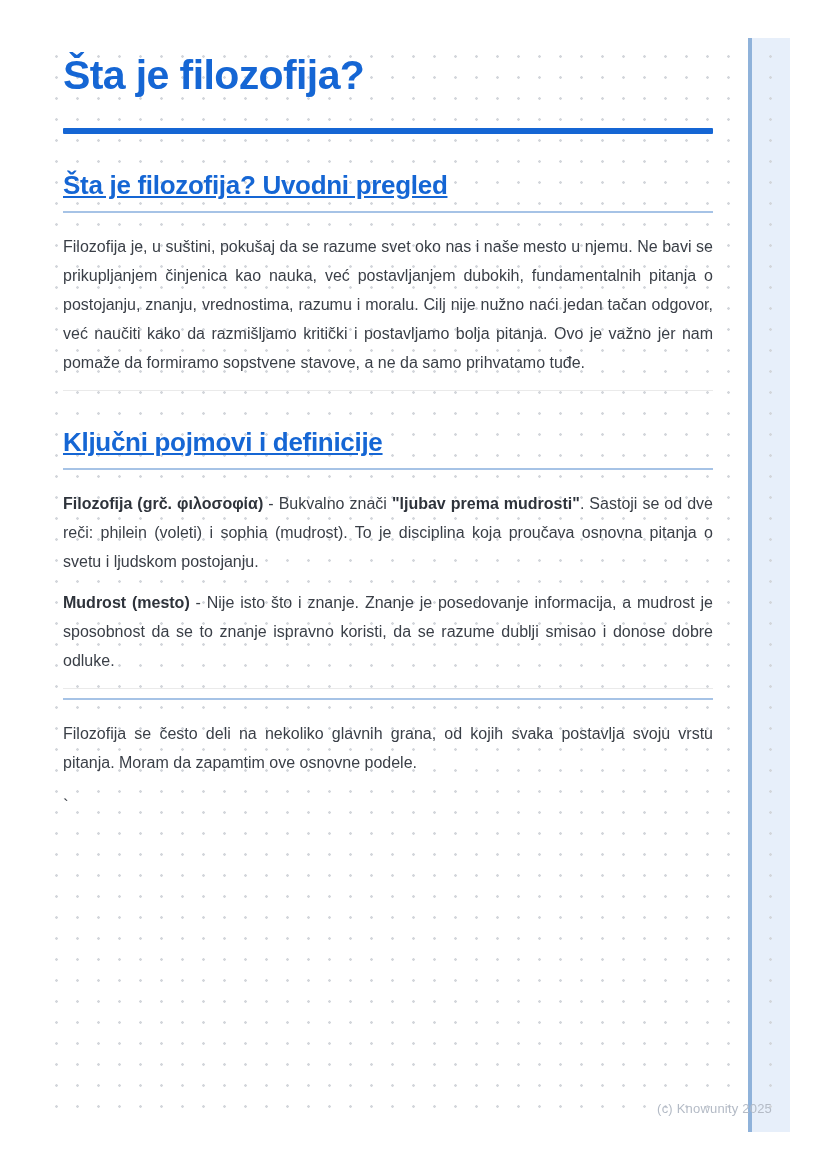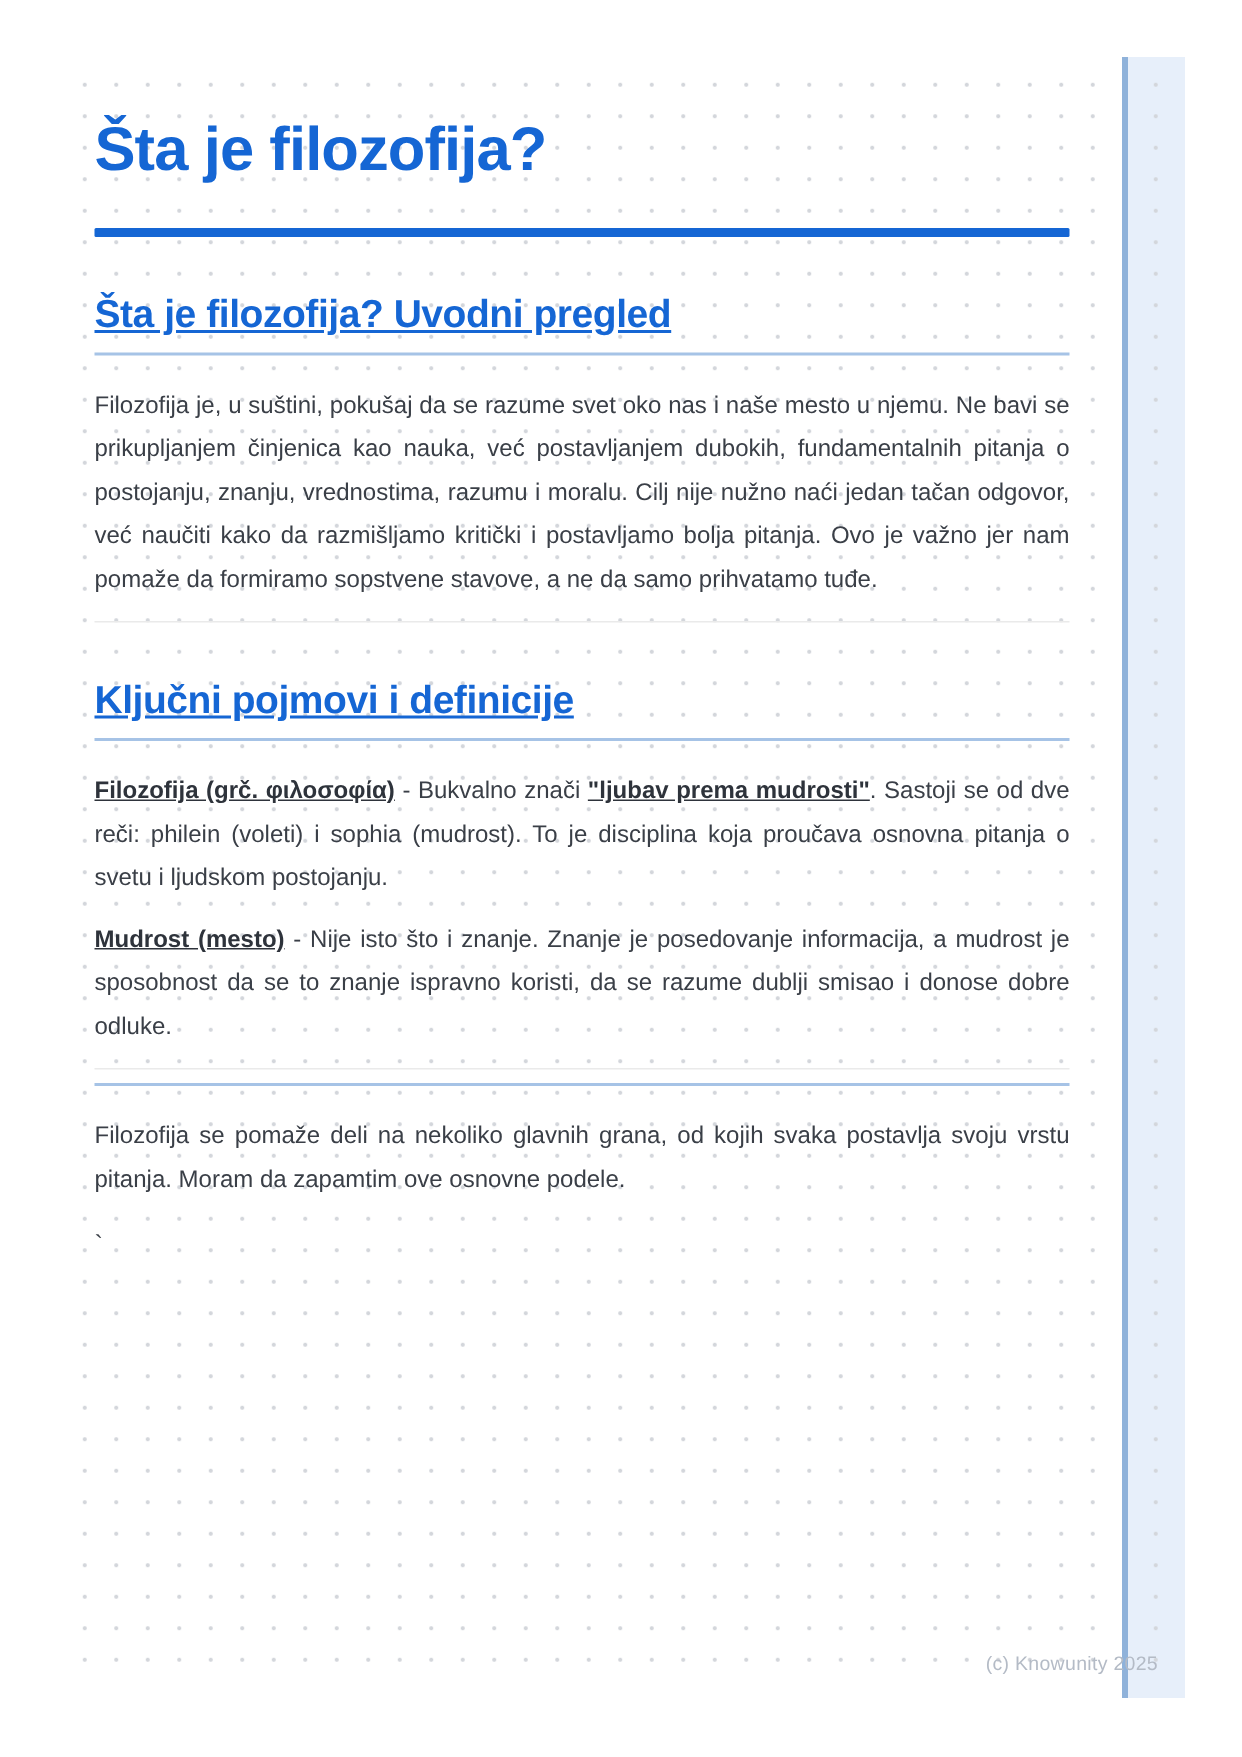--- a/index.html
+++ b/index.html
@@ -20,35 +20,35 @@
   }
   .dots{
     position:absolute;left:40px;top:40px;width:750px;height:1075px;z-index:2;
     background-image:radial-gradient(circle,var(--dot) 1.2px,transparent 1.5px);
     background-size:21px 21px;background-position:6px 6px;pointer-events:none;
   }
   .edge-band{position:absolute;left:752px;top:38px;width:38px;height:1094px;background:var(--band);z-index:1;}
   .edge-line{position:absolute;left:748px;top:38px;width:4px;height:1094px;background:var(--edge-line);z-index:3;}
   .content{position:absolute;left:63px;top:0;width:650px;z-index:4;}
   h1{
-    margin:0;padding-top:72px;font-size:41px;line-height:54px;font-weight:800;
+    margin:0;padding-top:48px;font-size:41px;line-height:54px;font-weight:800;
     color:var(--blue);letter-spacing:-0.6px;
   }
   .rule-thick{height:6px;background:var(--blue);margin-top:26px;border-radius:1px;}
   h2{
     margin:34px 0 0 0;font-size:26px;line-height:34px;font-weight:700;
     color:var(--blue);letter-spacing:-0.3px;text-decoration:underline;
   }
   .rule-thin{height:2px;background:var(--rule-light);margin-top:9px;}
   .paras p{
     margin:12px 0 0 0;font-size:16px;line-height:29px;color:var(--text);
     text-align:justify;
   }
   .paras p:first-child{margin-top:19px;}
-  .b{font-weight:700;color:var(--text-bold);text-decoration:underline;}
+  .b{font-weight:700;color:var(--text-bold);}
   .i{}
   .divider{height:1px;background:var(--divider);margin-top:13px;}
   .stray{margin:14px 0 0 0;font-size:17px;line-height:29px;color:var(--text);}
   .footer{
     position:absolute;top:1101px;right:56px;z-index:5;
     font-size:13px;color:var(--footer);letter-spacing:0.2px;text-align:right;
   }
 </style>
 </head>
 <body>
@@ -79,21 +79,21 @@
           <p><span class="b">Filozofija (grč. φιλοσοφία)</span><span> - Bukvalno znači </span><span class="b">"ljubav prema mudrosti"</span><span>. Sastoji se od dve reči: </span><span class="i">philein</span><span> (voleti) i </span><span class="i">sophia</span><span> (mudrost). To je disciplina koja proučava osnovna pitanja o svetu i ljudskom postojanju.</span></p>
           <p><span class="b">Mudrost (mesto)</span><span> - Nije isto što i znanje. Znanje je posedovanje informacija, a mudrost je sposobnost da se to znanje ispravno koristi, da se razume dublji smisao i donose dobre odluke.</span></p>
         </div>
     </section>
 
     <div class="divider"></div>
 
     <section>
       <div class="rule-thin"></div>
       <div class="paras">
-          <p><span>Filozofija se pomaže deli na nekoliko glavnih grana, od kojih svaka postavlja svoju vrstu pitanja. Moram da zapamtim ove osnovne podele.</span></p>
+          <p><span>Filozofija se često deli na nekoliko glavnih grana, od kojih svaka postavlja svoju vrstu pitanja. Moram da zapamtim ove osnovne podele.</span></p>
         </div>
     </section>
 
     <p class="stray">`</p>
   </main>
 
   <div class="footer">(c) Knowunity 2025</div>
 </div>
 
 </body></html>

